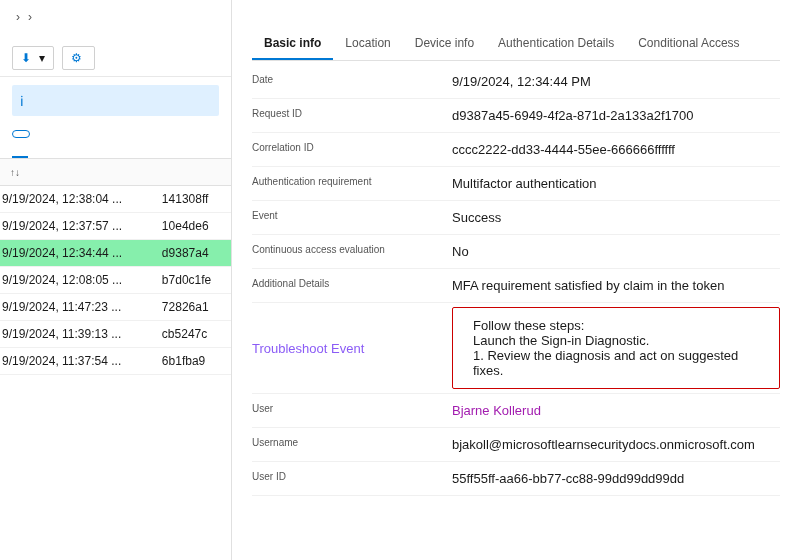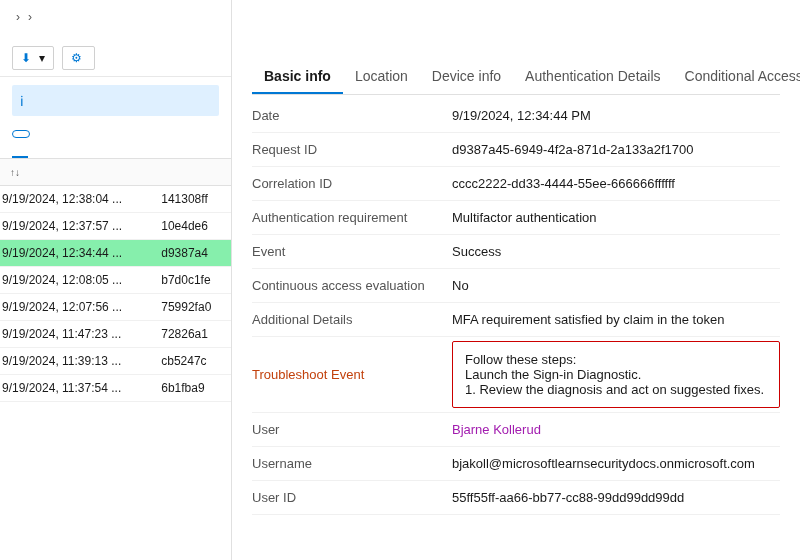--- a/index.html
+++ b/index.html
@@ -161,26 +161,25 @@
       margin-bottom: 12px;
     }
 
     .right-tabs {
       display: flex;
       border-bottom: 1px solid #e0e0e0;
       margin-bottom: 0;
     }
     .right-tab {
       padding: 8px 12px;
-      font-size: 14px;
+      font-size: 12px;
       cursor: pointer;
       color: #555;
       border-bottom: 2px solid transparent;
       white-space: nowrap;
-      margin-top: 32px;
     }
     .right-tab.active {
       color: #1a1a1a;
       border-bottom: 2px solid #0078d4;
       font-weight: 600;
     }
 
     .content-area {
       flex: 1;
       overflow-y: auto;
@@ -190,21 +189,21 @@
     .info-grid {
       display: table;
       width: 100%;
     }
     .info-row {
       display: table-row;
     }
     .info-label {
       display: table-cell;
       padding: 9px 16px 9px 0;
-      font-size: 13px;
+      font-size: 10px;
       color: #555;
       white-space: nowrap;
       vertical-align: top;
       width: 200px;
       border-bottom: 1px solid #f0f0f0;
     }
     .info-value {
       display: table-cell;
       padding: 9px 0;
       font-size: 13px;
@@ -220,37 +219,37 @@
     }
 
     
     .ts-row {
       display: table-row;
     }
     .ts-cell-label {
       display: table-cell;
       padding: 9px 16px 9px 0;
       font-size: 13px;
-      color: #c2410c;
+      color: #8b5cf6;
       white-space: nowrap;
       vertical-align: middle;
       width: 200px;
       border-bottom: 1px solid #f0f0f0;
     }
     .ts-cell-value {
       display: table-cell;
       padding: 0;
       border-bottom: 1px solid #f0f0f0;
       vertical-align: middle;
     }
 
     .ts-inner {
       border: 1.5px solid #c00;
       border-radius: 2px;
-      padding: 10px 12px;
+      padding: 10px 20px;
       margin: 4px 0;
     }
 
     ::-webkit-scrollbar { width: 6px; }
     ::-webkit-scrollbar-thumb { background: #ccc; border-radius: 3px; }
   </style>
 </head>
 <body>
 
 <div class="left-panel">
@@ -318,24 +317,20 @@
   </tr>
           <tr class="selected">
     <td>9/19/2024, 12:34:44 ...</td>
     <td>d9387a4</td>
   </tr>
           <tr>
     <td>9/19/2024, 12:08:05 ...</td>
     <td>b7d0c1fe</td>
   </tr>
           <tr>
-    <td>9/19/2024, 12:07:56 ...</td>
-    <td>75992fa0</td>
-  </tr>
-          <tr>
     <td>9/19/2024, 11:47:23 ...</td>
     <td>72826a1</td>
   </tr>
           <tr>
     <td>9/19/2024, 11:39:13 ...</td>
     <td>cb5247c</td>
   </tr>
           <tr>
     <td>9/19/2024, 11:37:54 ...</td>
     <td>6b1fba9</td>

